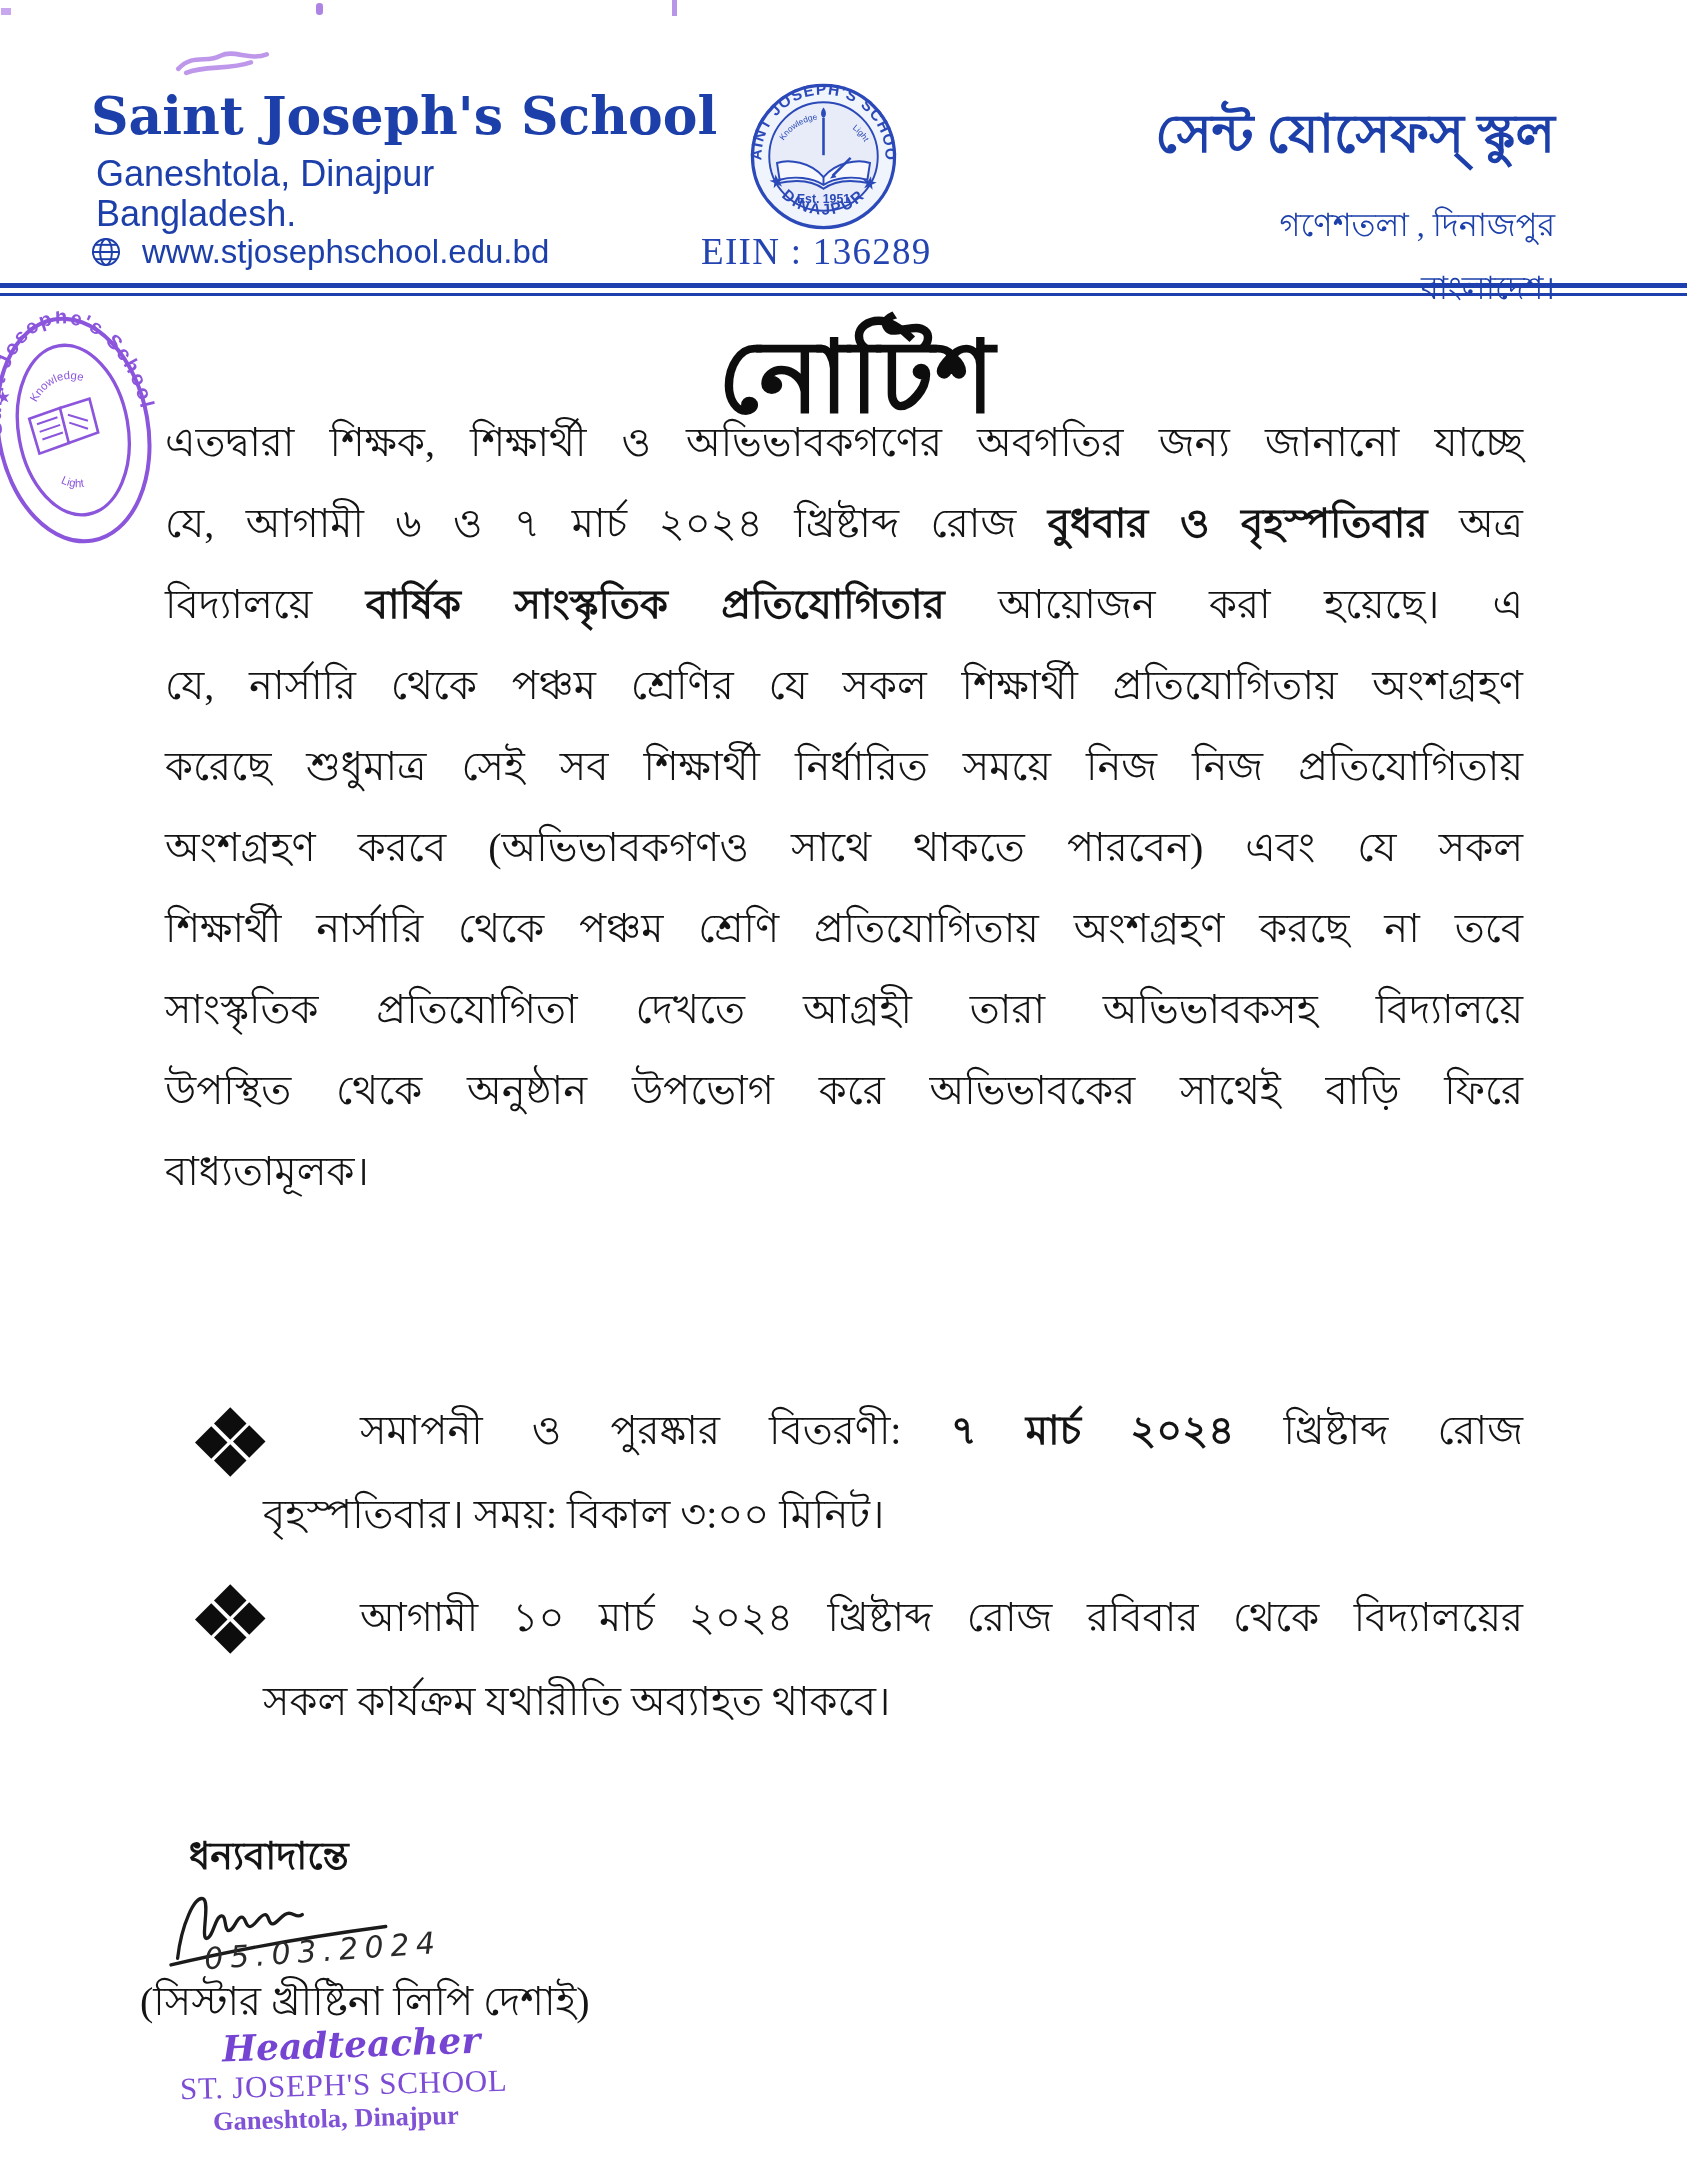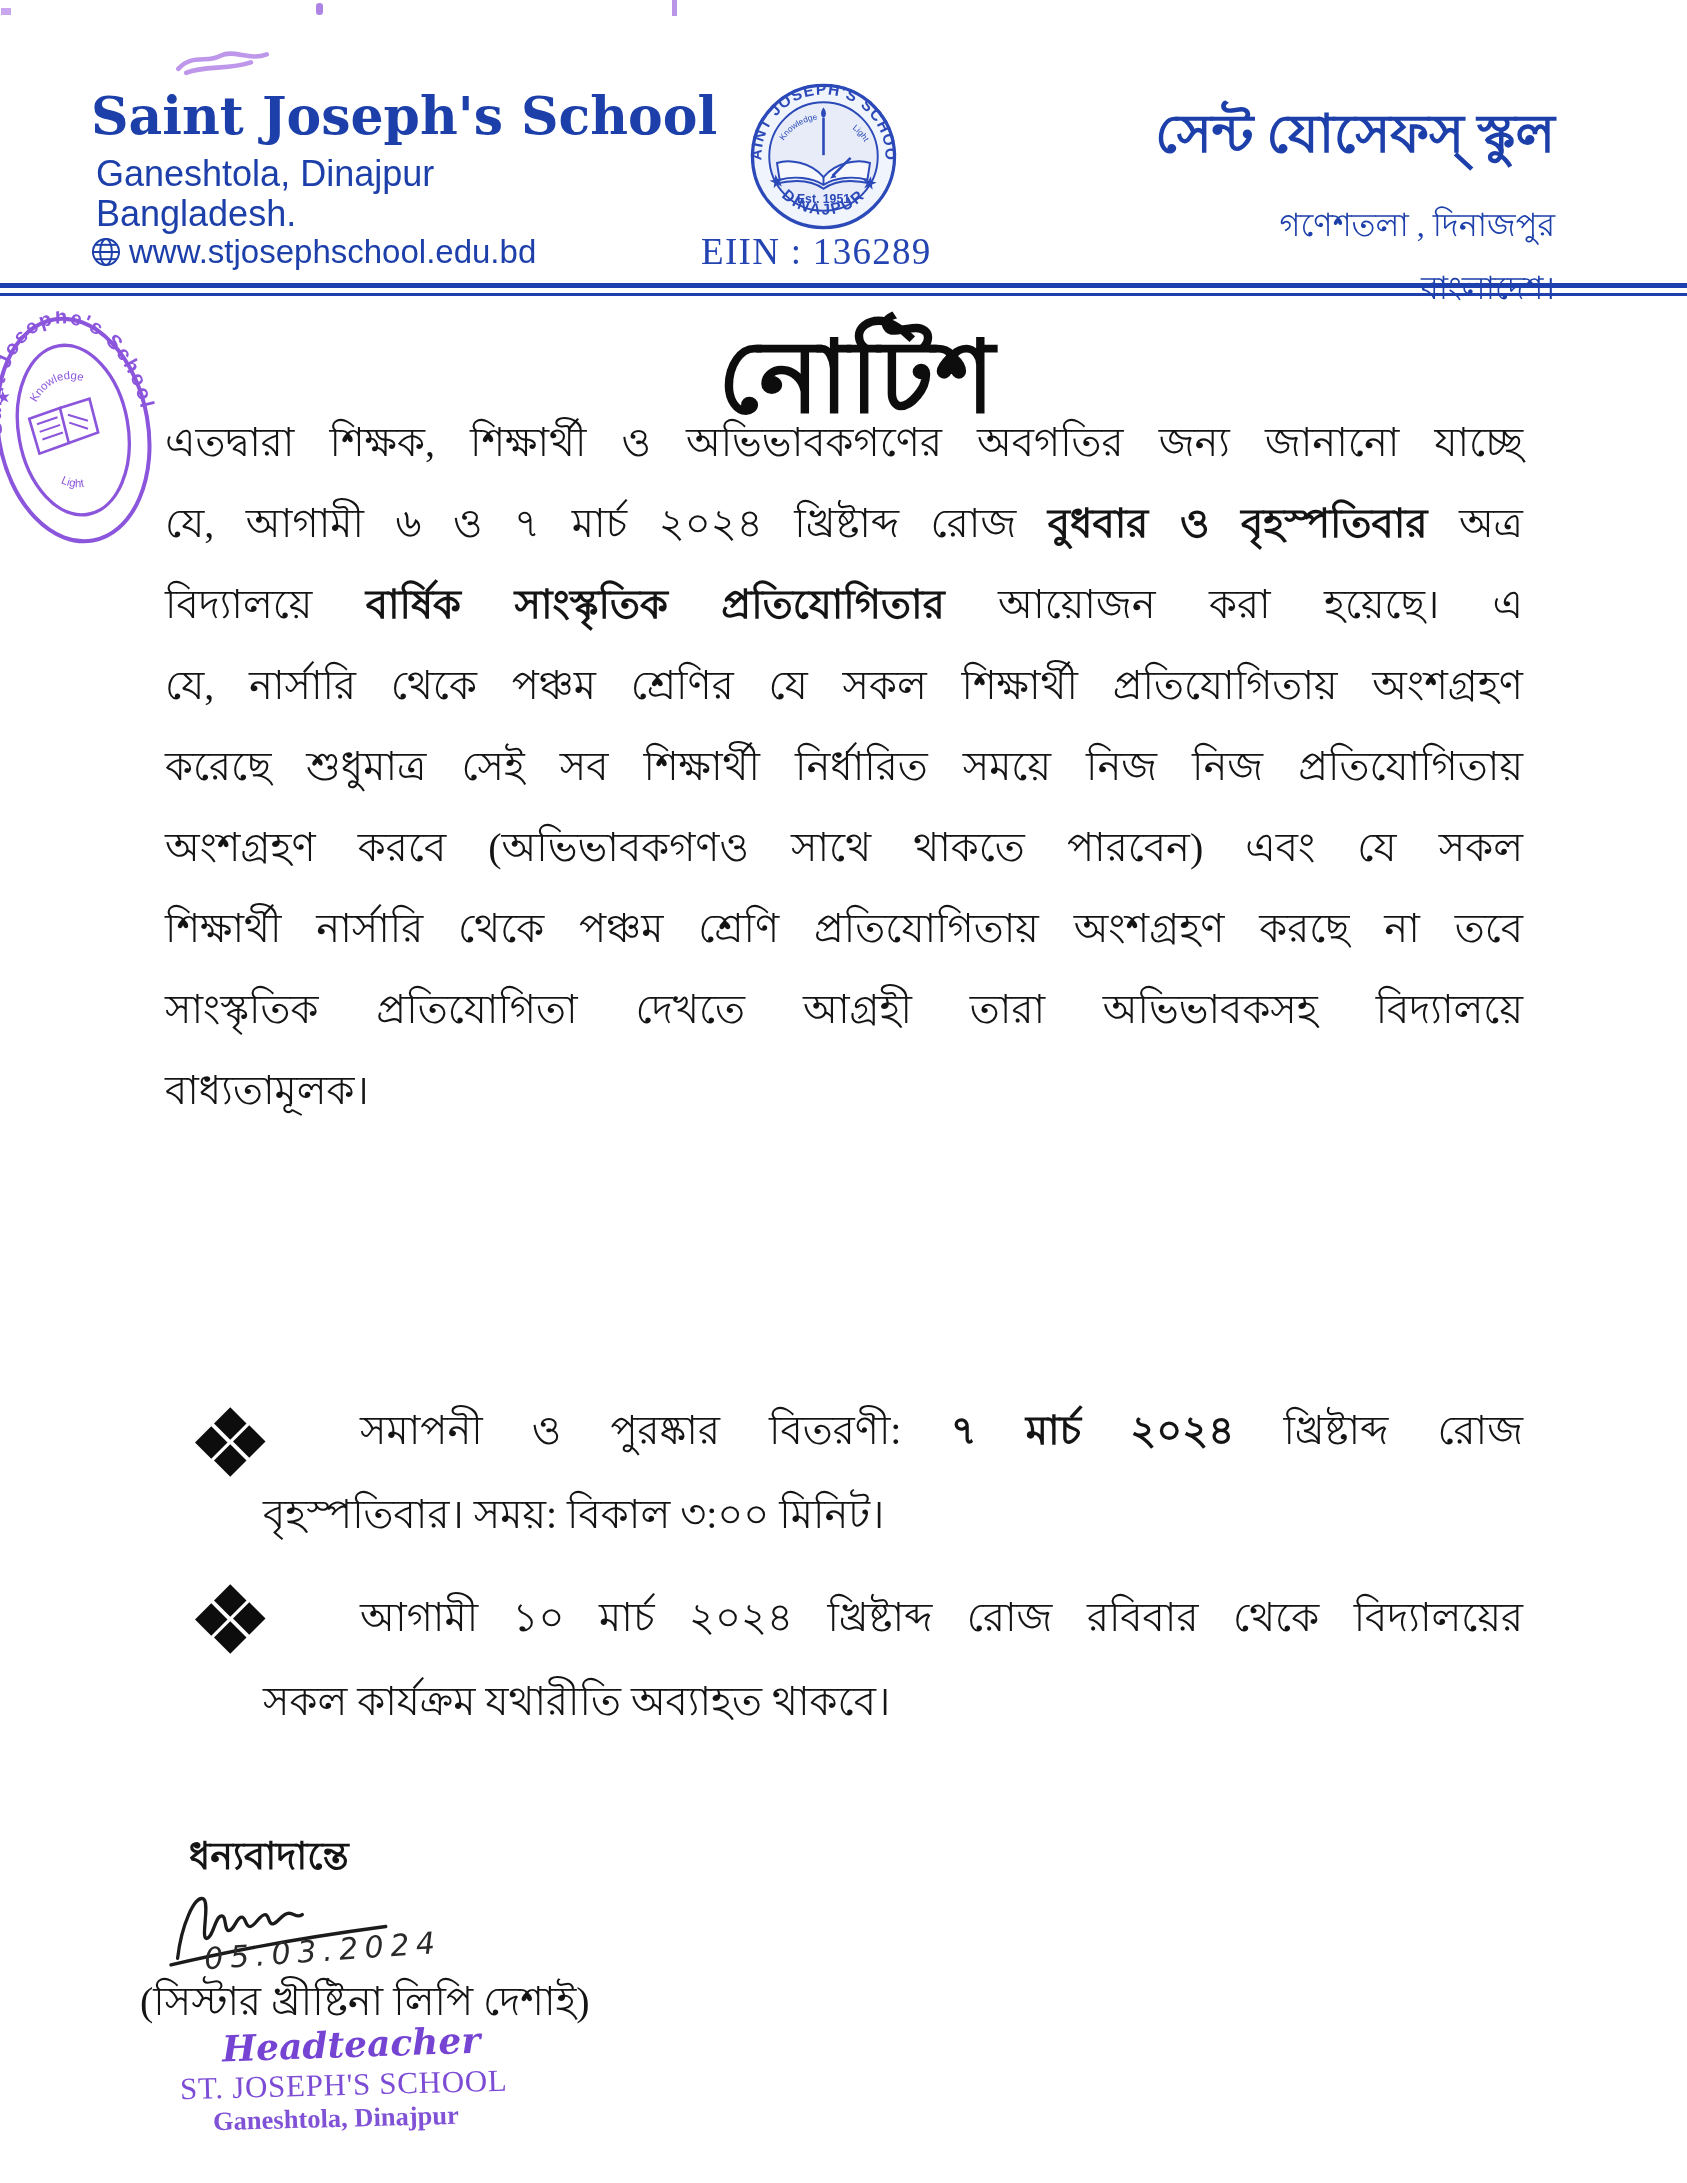--- a/index.html
+++ b/index.html
@@ -7,21 +7,21 @@
     position:relative; width:1687px; height:2183px; background:#ffffff;
     overflow:hidden; font-family:"Liberation Serif", serif; color:#141414;
   }
   
   .en-name{position:absolute; left:91px; top:85px; font-family:"DejaVu Serif", serif;
     font-weight:700; font-size:52px; color:#1c3faa; letter-spacing:0px; white-space:nowrap;}
   .en-addr1{position:absolute; left:96px; top:153px; font-family:"Liberation Sans", sans-serif;
     font-size:36px; color:#1c3faa; white-space:nowrap;}
   .en-addr2{position:absolute; left:96px; top:193px; font-family:"Liberation Sans", sans-serif;
     font-size:36px; color:#1c3faa; white-space:nowrap;}
-  .web-row{position:absolute; left:91px; top:233px; display:flex; align-items:center; gap:8px;
+  .web-row{position:absolute; left:91px; top:233px; display:flex; align-items:center; gap:21px;
     font-family:"Liberation Sans", sans-serif; font-size:33px; color:#1c3faa; white-space:nowrap;}
   .logo-wrap{position:absolute; left:745px; top:79px; width:157px; height:155px;}
   .eiin{position:absolute; left:701px; top:230px; width:245px; text-align:left;
     font-family:"Liberation Serif", serif; font-size:37px; letter-spacing:1.3px; color:#2444b2; white-space:nowrap;}
   .bn-block{position:absolute; right:132px; top:93px; text-align:right; color:#1c3faa;margin-left:13px;}
   .bn-name{font-size:53px; font-weight:700; white-space:nowrap;}
   .bn-addr1{margin-top:18.5px; font-size:32px; white-space:nowrap;}
   .bn-addr2{margin-top:9.3px; font-size:32px; white-space:nowrap;}
   .rule{position:absolute; left:0; top:283px; width:1687px;}
   .rule .r1{height:5.3px; background:#1e3fae;}
@@ -168,20 +168,21 @@
 
   <div class="para">
     <div class="pline"><span>এতদ্বারা শিক্ষক, শিক্ষার্থী ও অভিভাবকগণের অবগতির জন্য জানানো যাচ্ছে</span></div>
     <div class="pline"><span>যে, আগামী ৬ ও ৭ মার্চ ২০২৪ খ্রিষ্টাব্দ রোজ </span><span class="b">বুধবার ও বৃহস্পতিবার</span><span> অত্র</span></div>
     <div class="pline"><span>বিদ্যালয়ে </span><span class="b">বার্ষিক সাংস্কৃতিক প্রতিযোগিতার</span><span> আয়োজন করা হয়েছে। এ</span></div>
     <div class="pline"><span>যে, নার্সারি থেকে পঞ্চম শ্রেণির যে সকল শিক্ষার্থী প্রতিযোগিতায় অংশগ্রহণ</span></div>
     <div class="pline"><span>করেছে শুধুমাত্র সেই সব শিক্ষার্থী নির্ধারিত সময়ে নিজ নিজ প্রতিযোগিতায়</span></div>
     <div class="pline"><span>অংশগ্রহণ করবে (অভিভাবকগণও সাথে থাকতে পারবেন) এবং যে সকল</span></div>
     <div class="pline"><span>শিক্ষার্থী নার্সারি থেকে পঞ্চম শ্রেণি প্রতিযোগিতায় অংশগ্রহণ করছে না তবে</span></div>
     <div class="pline"><span>সাংস্কৃতিক প্রতিযোগিতা দেখতে আগ্রহী তারা অভিভাবকসহ বিদ্যালয়ে</span></div>
+    <div class="pline"><span>উপস্থিত থেকে অনুষ্ঠান উপভোগ করে অভিভাবকের সাথেই বাড়ি ফিরে</span></div>
     <div class="pline last"><span>বাধ্যতামূলক।</span></div>
   </div>
 
   <div class="dmarker marker-abs1">
     <span class="dm t"></span>
       <span class="dm l"></span>
       <span class="dm r"></span>
       <span class="dm b"></span>
   </div>
   <div class="dmarker marker-abs2">

